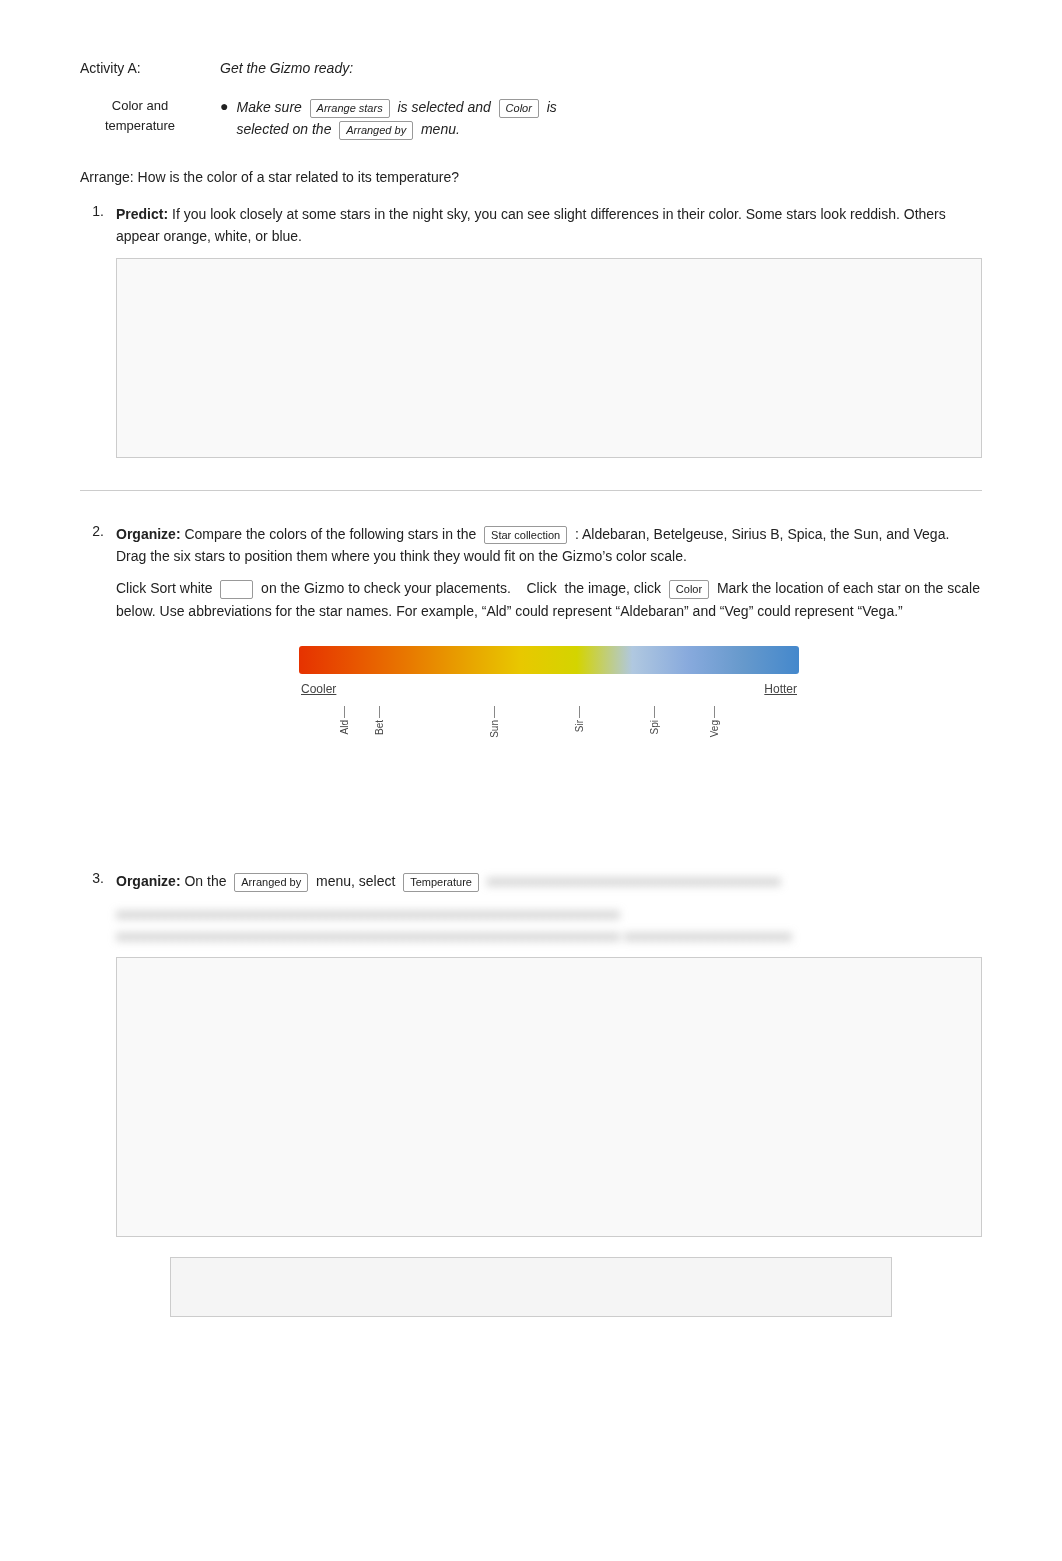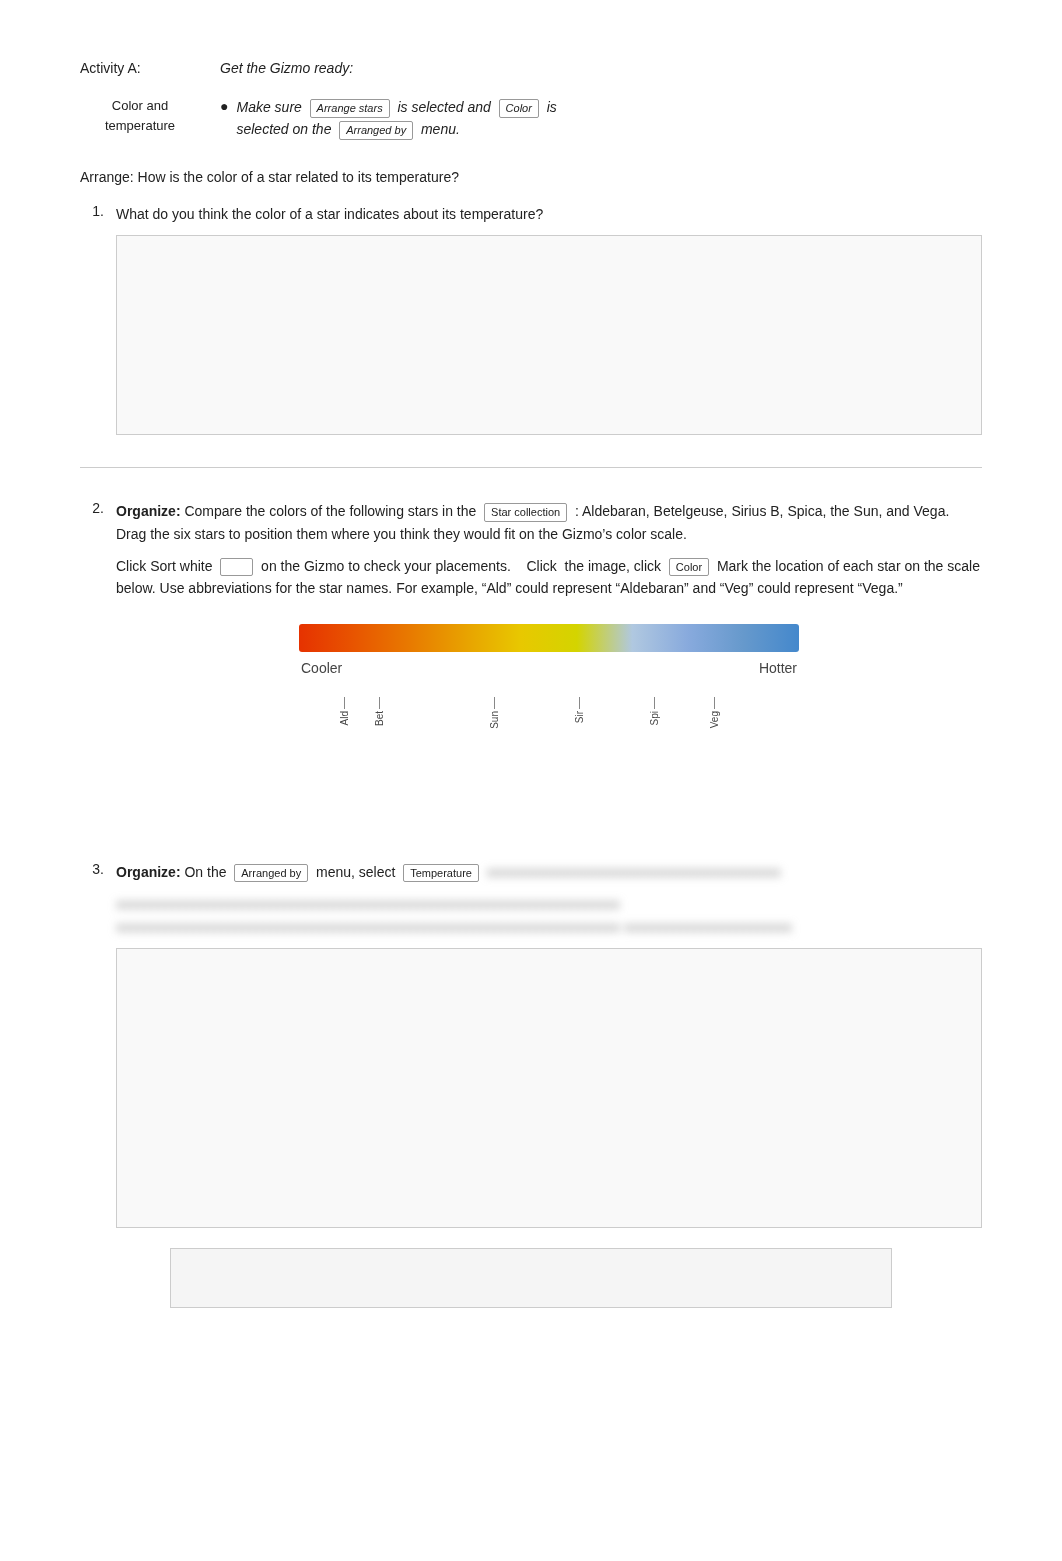--- a/index.html
+++ b/index.html
@@ -96,24 +96,25 @@
       height: 28px;
       width: 100%;
       border-radius: 3px;
       background: linear-gradient(to right, #e63200, #e85500, #e87a00, #e8a200, #e8c800, #d4d400, #b0c8e0, #88aadd, #6699cc, #4488cc);
       margin-bottom: 8px;
       position: relative;
     }
     .scale-labels {
       display: flex;
       justify-content: space-between;
-      font-size: 14px;
+      font-size: 12px;
       color: #444;
       padding: 0 2px;
-      margin-bottom: 21px;
+      margin-bottom: 10px;
+      text-decoration: underline;
     }
 
     .star-markers {
       position: relative;
       height: 120px;
       width: 100%;
     }
     .star-marker {
       position: absolute;
       display: flex;
@@ -195,21 +196,23 @@
 
 <div class="question-section">
   <span>Arrange: How is the color of a star related to its temperature?</span>
 </div>
 
 <div class="numbered-section">
   <div class="numbered-item">
     <div class="num">1.</div>
     <div class="item-content">
       <p>
-        <span>What do you think the color of a star indicates about its temperature?</span>
+        <strong>Predict:</strong>
+        <span> </span>
+        <span>If you look closely at some stars in the night sky, you can see slight differences in their color. Some stars look reddish. Others appear orange, white, or blue.</span>
       </p>
 
       <div class="answer-area-large" style="height:200px;"></div>
     </div>
   </div>
 </div>
 
 <hr class="divider">
 
 <div class="numbered-section">

